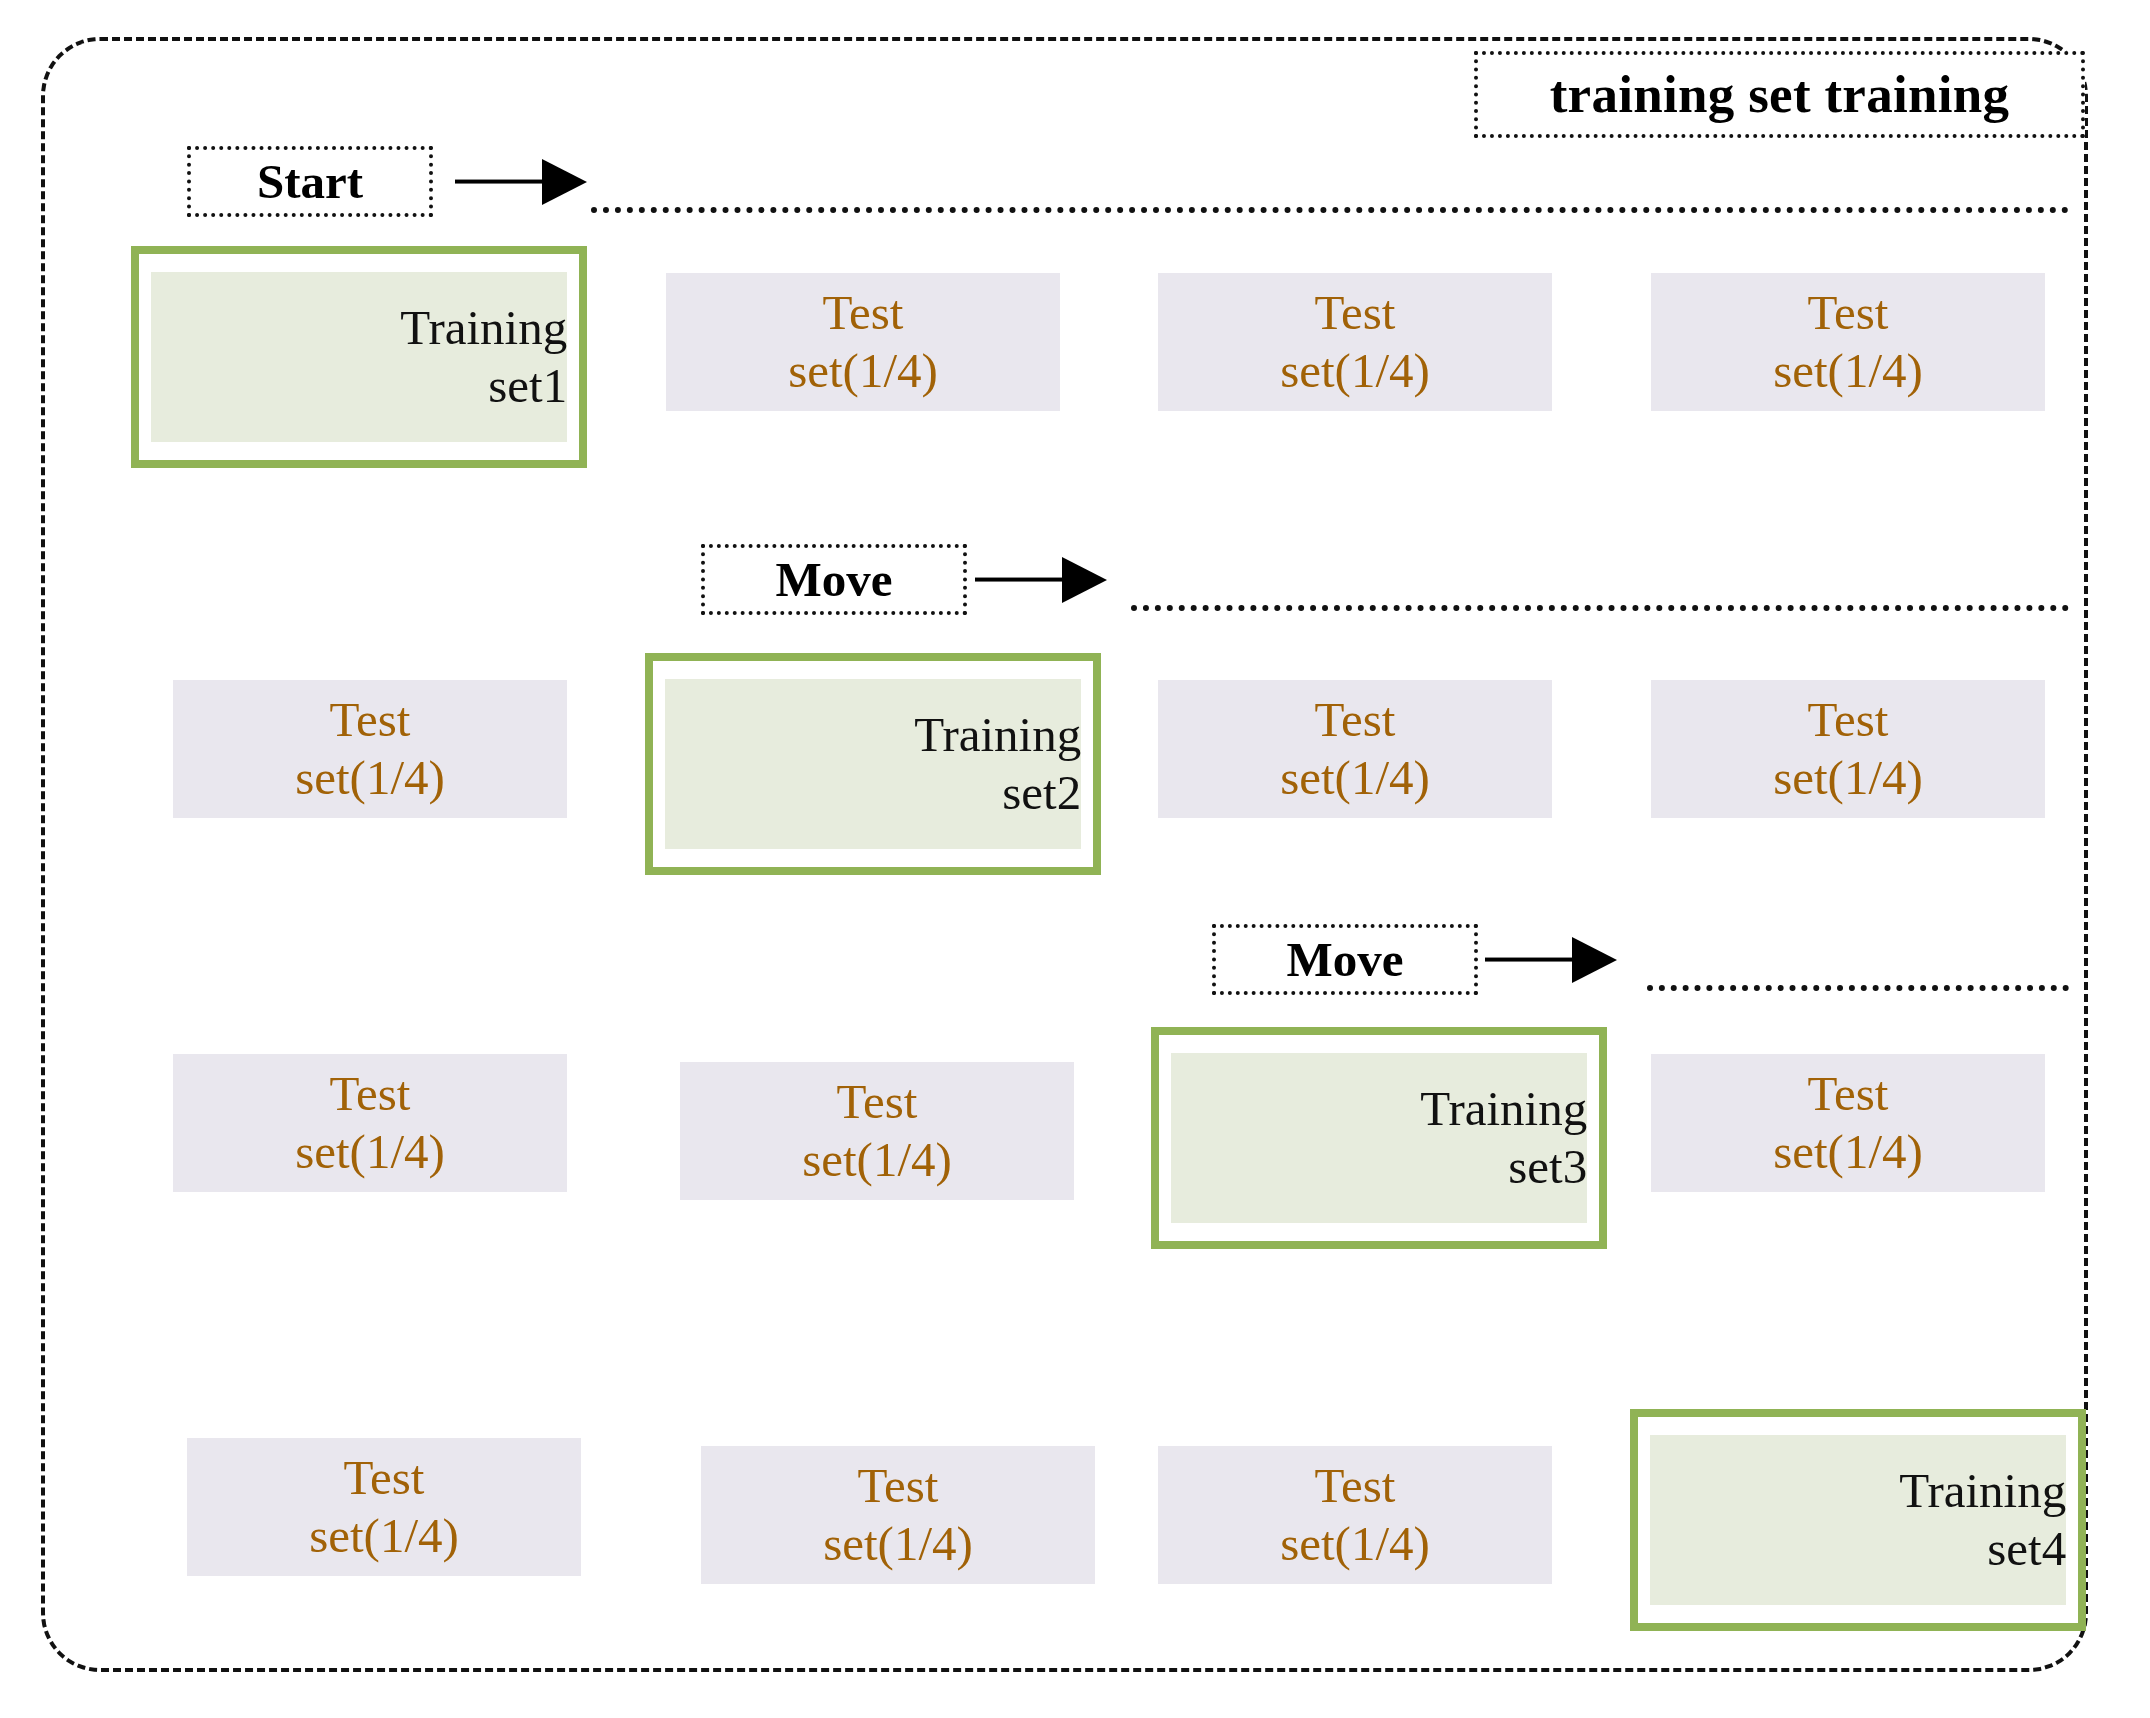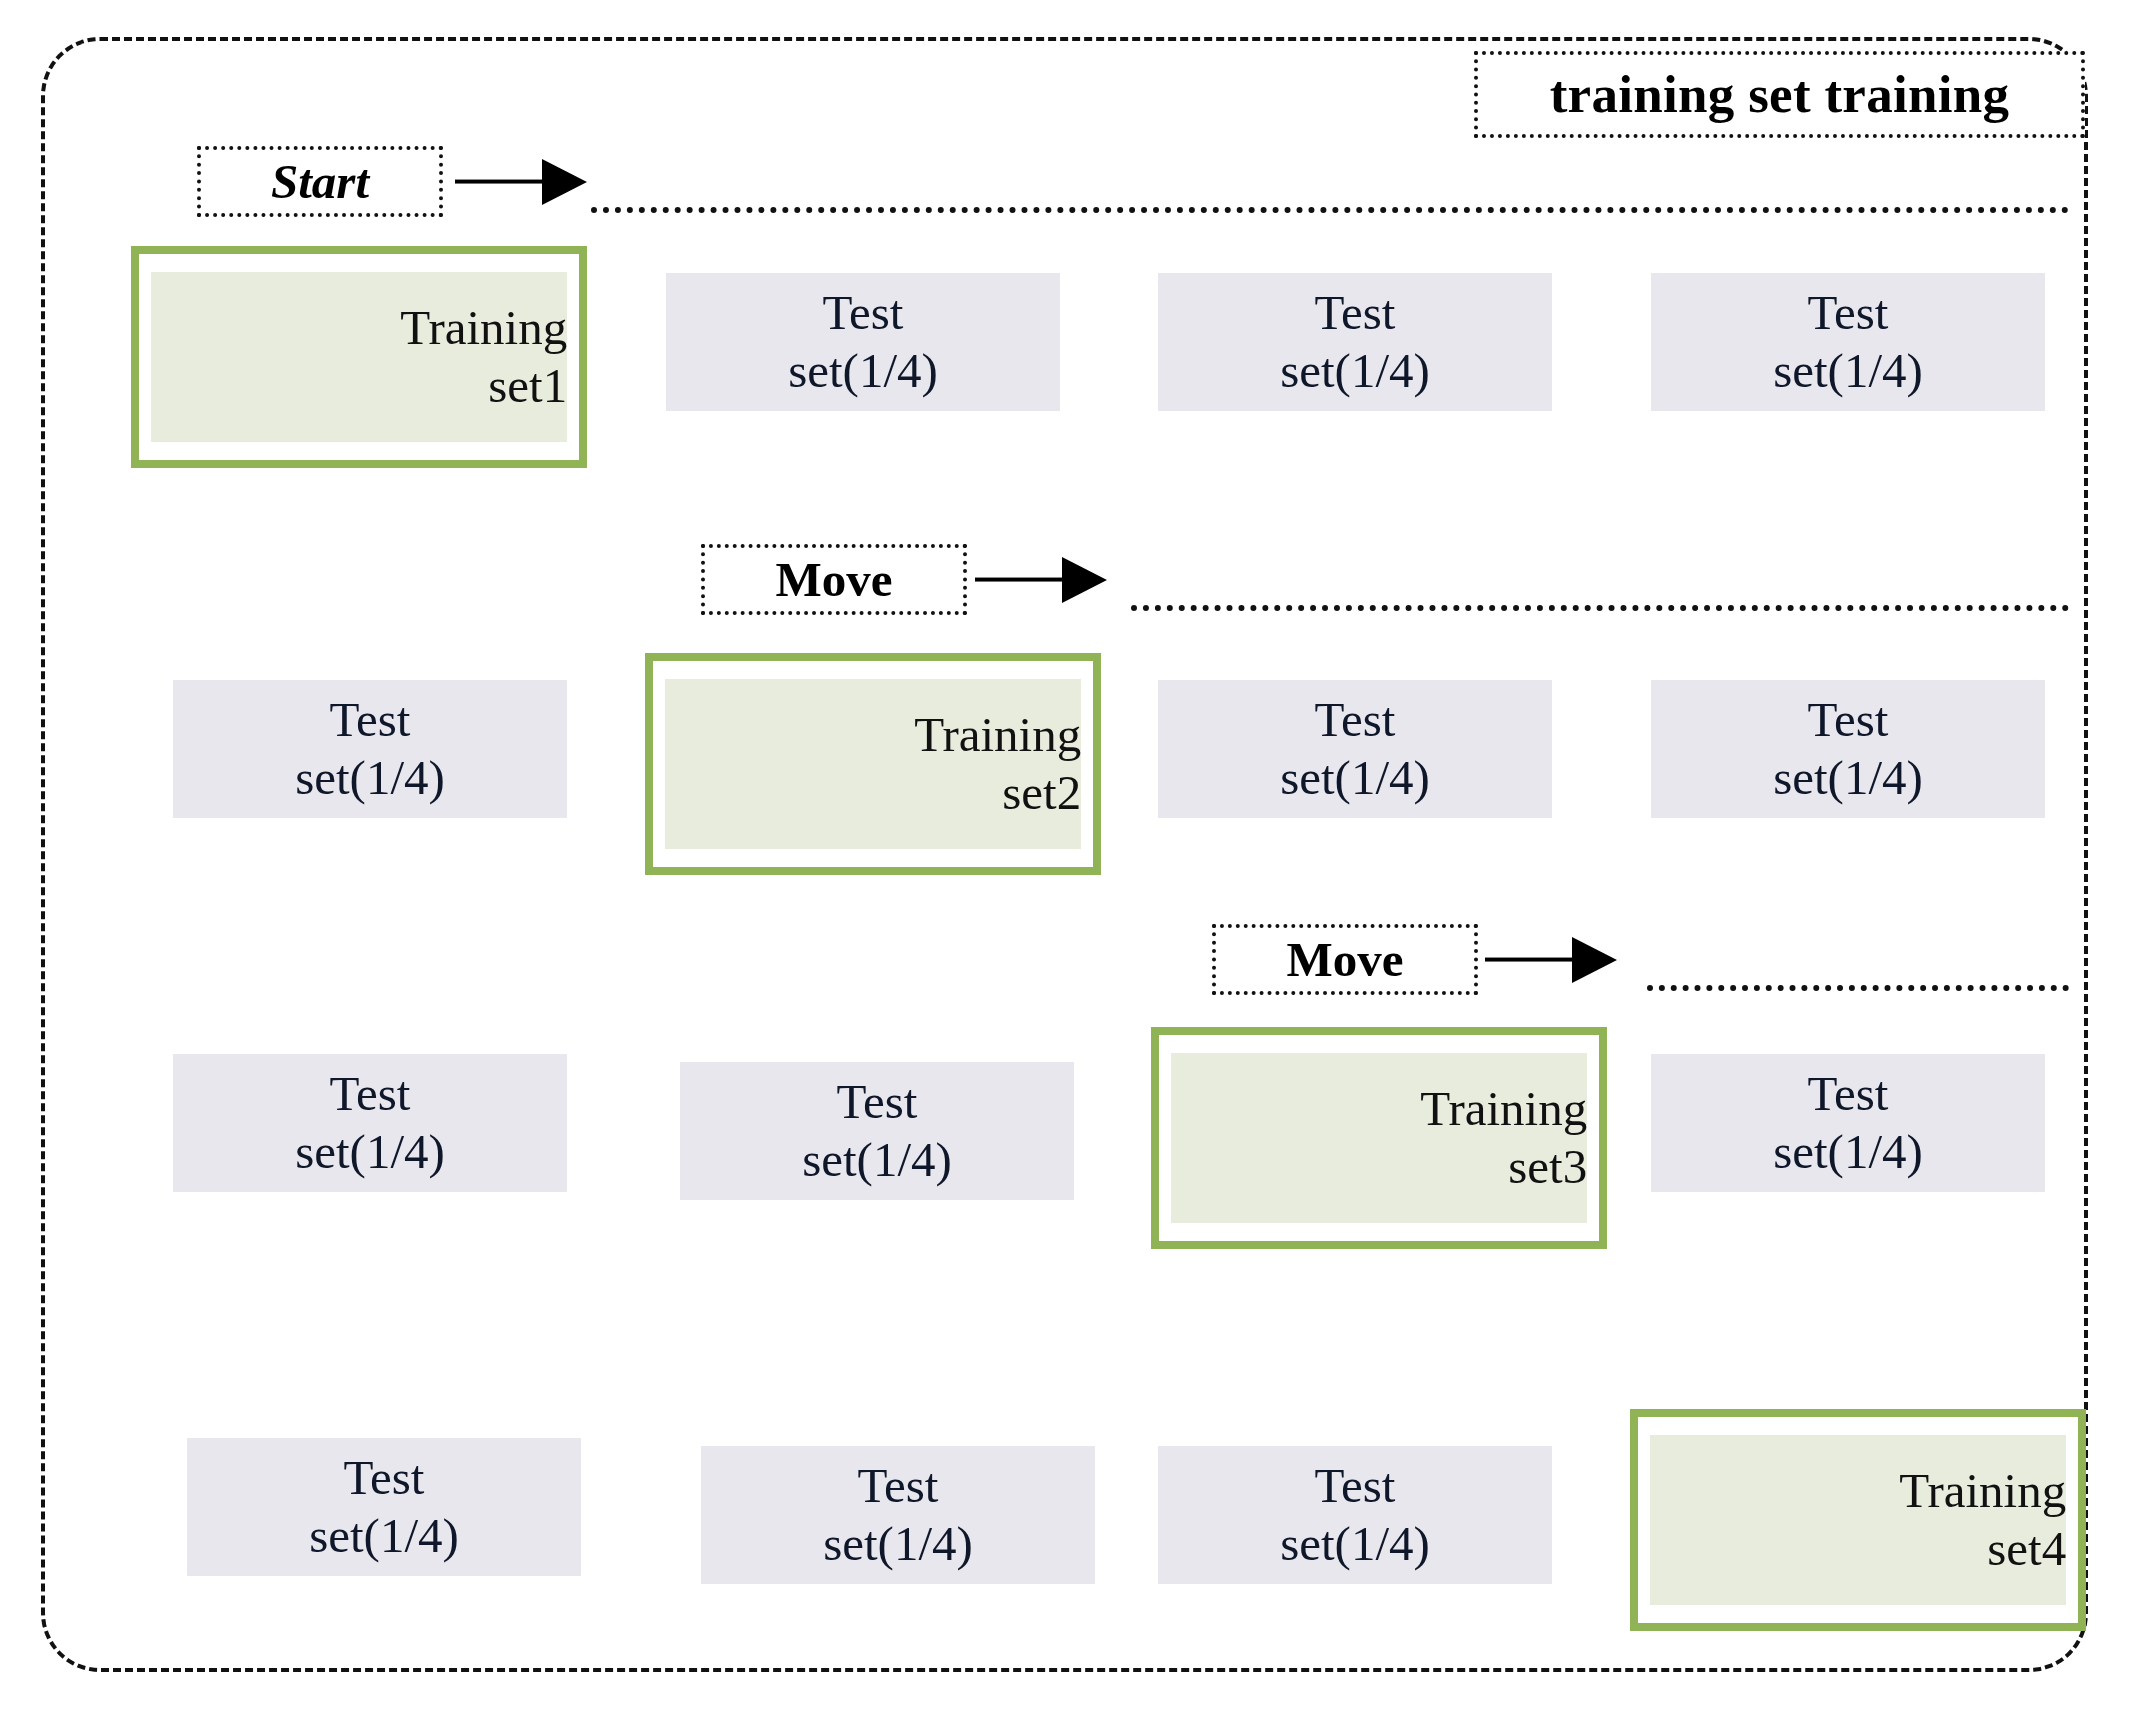--- a/index.html
+++ b/index.html
@@ -88,21 +88,21 @@
   .test-box{
     background:#e9e7ee;
     display:flex;
     flex-direction:column;
     align-items:center;
     justify-content:center;
     box-sizing:border-box;
   }
   .test-box .l1, .test-box .l2{
     font-size:49px;
-    color:#0f172a;
+    color:#a16207;
     line-height:1.18;
     white-space:nowrap;
     text-align:center;
   }
 
   .train-outer{
     border:8.9px solid #90b355;
     background:#ffffff;
     box-sizing:border-box;
     padding:17.7px 11.8px;
@@ -131,21 +131,21 @@
 <body>
 
 <div id="stage">
 
   <div class="outer-frame"></div>
 
   <div class="title-chip">
     <span>training set training</span>
   </div>
 
-  <div class="step-chip" style="left:197px;top:146px;width:246px;height:71px;font-style:italic;">
+  <div class="step-chip" style="left:187px;top:146px;width:246px;height:71px;">
     <span>Start</span>
   </div>
   <div class="arrow" style="left:455px;top:146px;width:133px;height:71px;">
     <div class="shaft" style="width:91px;"></div>
     <div class="head" style="left:87px;"></div>
   </div>
   <div class="dotted-rule" style="left:591px;top:207px;width:1478px;"></div>
 
   <div class="cell train-outer" style="left:131px;top:246px;width:456px;height:222px;">
     <div class="train-inner">

